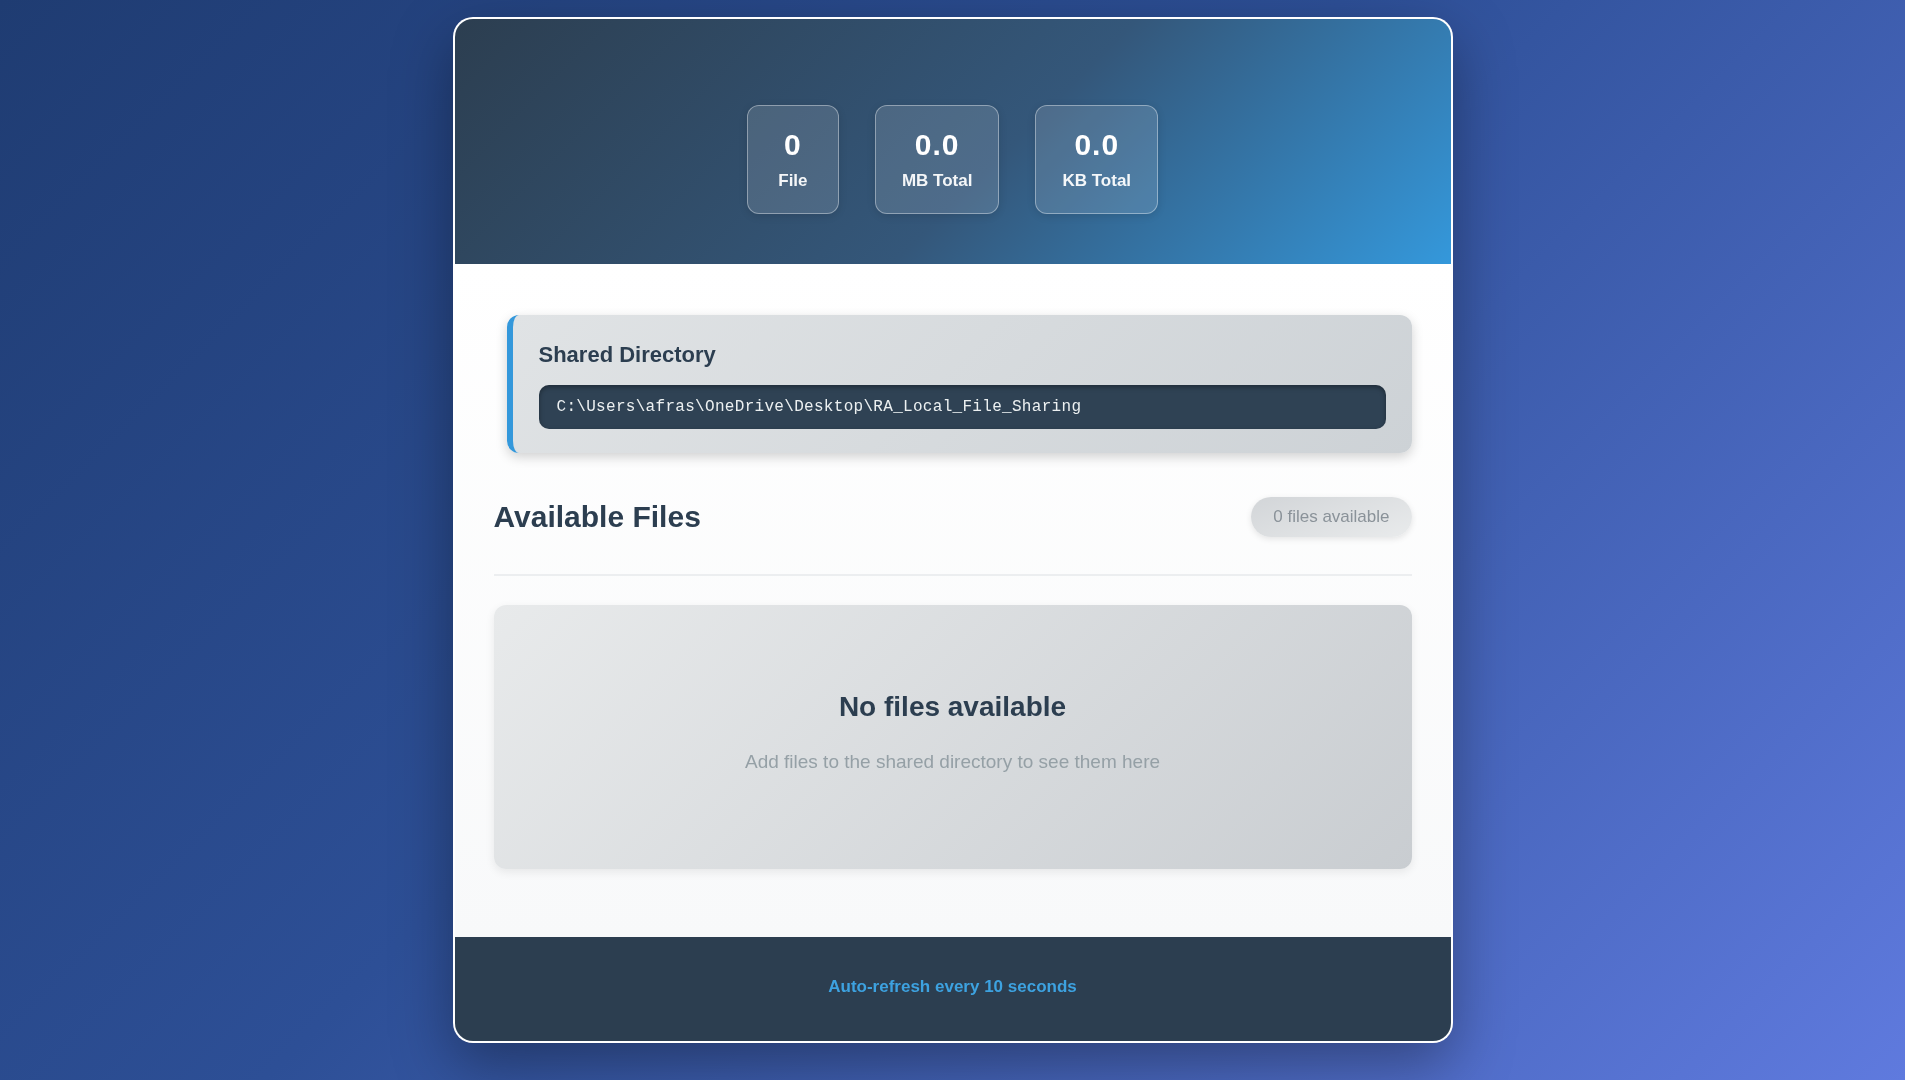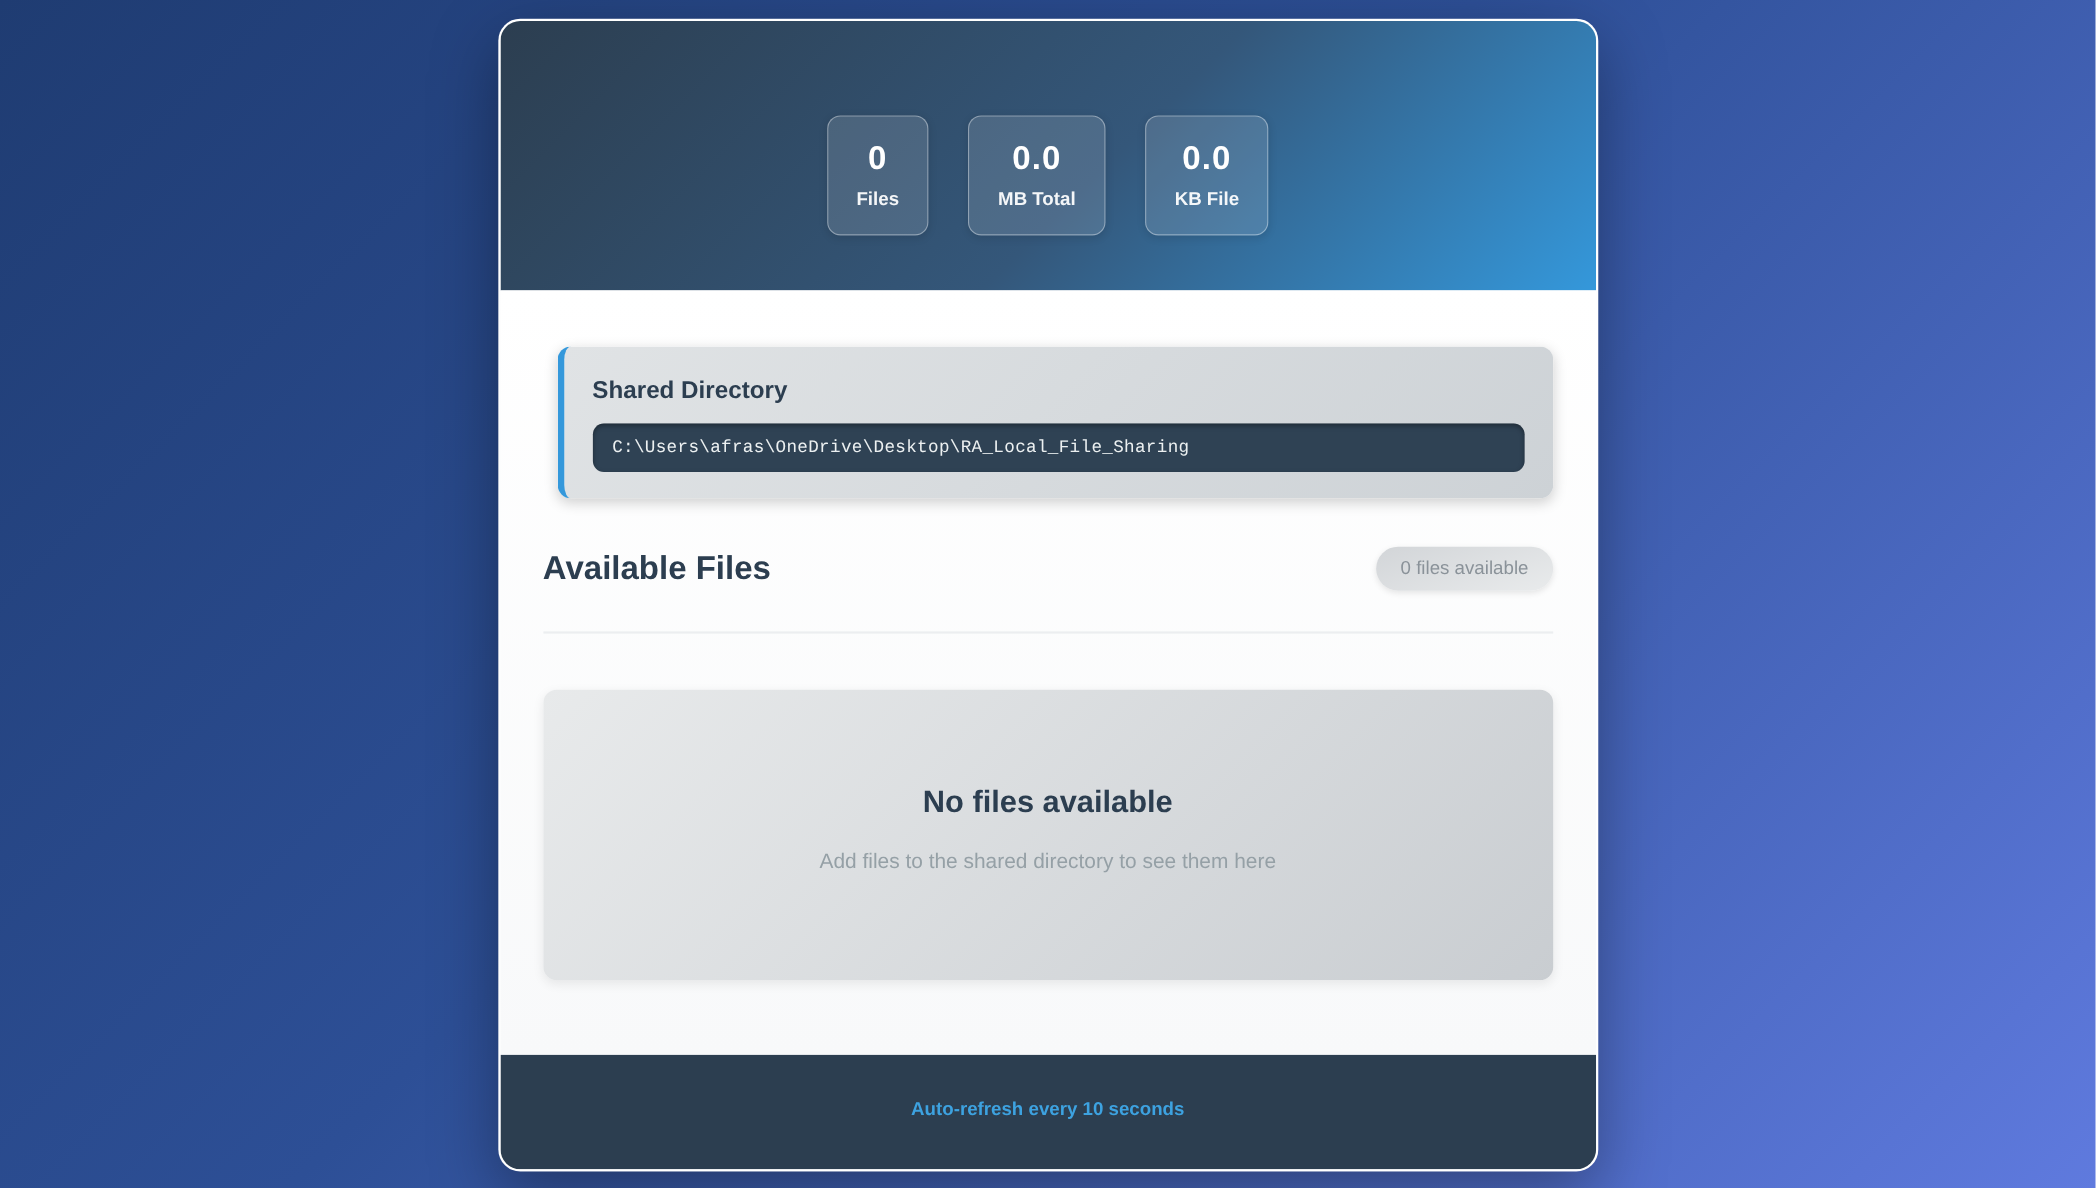--- a/index.html
+++ b/index.html
@@ -109,21 +109,21 @@
   }
   .count-badge {
     background: linear-gradient(160deg, #d2d5d8 0%, #e9ebec 100%);
     color: #8a9299;
     font-size: 17px;
     padding: 10px 22px;
     border-radius: 21px;
     box-shadow: 0 2px 6px rgba(0,0,0,0.10);
   }
   .empty-state {
-    margin-top: 51px;
+    margin-top: 29px;
     background: linear-gradient(135deg, #e8eaeb 0%, #c9cdd1 100%);
     border-radius: 12px;
     text-align: center;
     padding: 86px 20px 96px 20px;
     box-shadow: 0 3px 10px rgba(0,0,0,0.08);
   }
   .empty-title {
     color: #2c3e50;
     font-size: 28px;
     font-weight: bold;
@@ -148,29 +148,29 @@
 </head>
 <body>
 
 <div class="card">
 
   <div class="card-header">
 
     <div class="stats-row">
       <div class="stat-box">
         <div class="stat-value">0</div>
-        <div class="stat-label">Files</div>
+        <div class="stat-label">File</div>
       </div>
       <div class="stat-box">
         <div class="stat-value">0.0</div>
         <div class="stat-label">MB Total</div>
       </div>
       <div class="stat-box">
         <div class="stat-value">0.0</div>
-        <div class="stat-label">KB File</div>
+        <div class="stat-label">KB Total</div>
       </div>
     </div>
   </div>
 
   <div class="card-body">
 
     <div class="dir-panel">
       <div class="dir-label">Shared Directory</div>
       <div class="dir-path">C:\Users\afras\OneDrive\Desktop\RA_Local_File_Sharing</div>
     </div>

